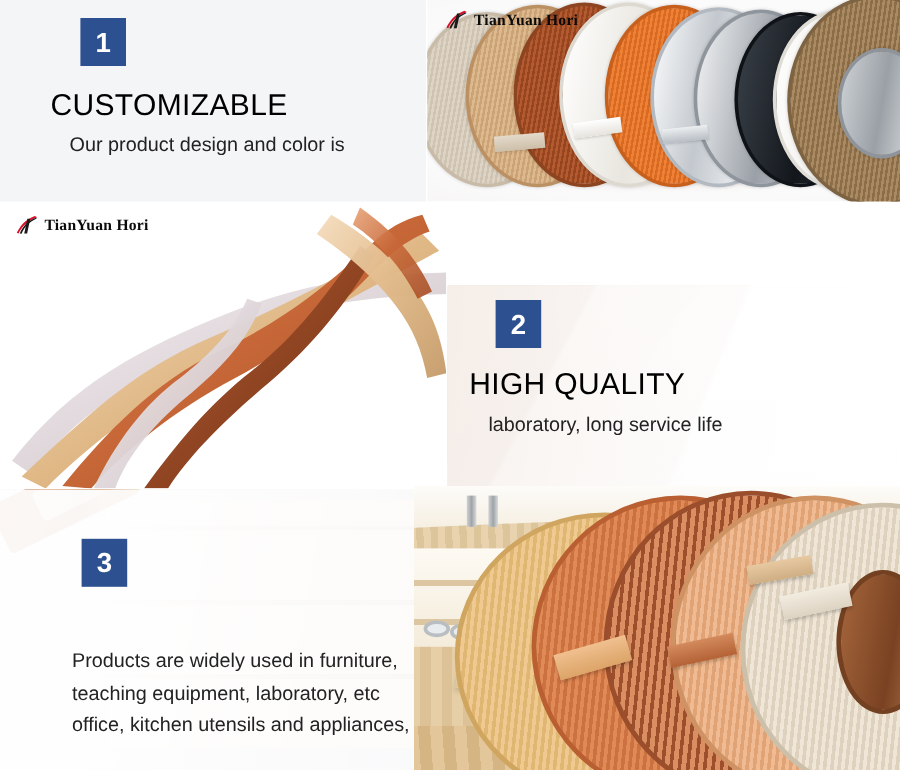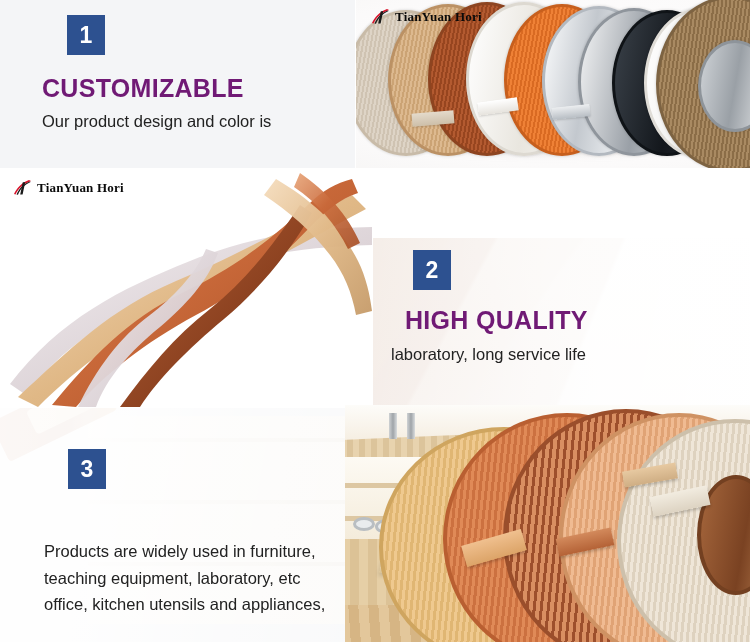--- a/index.html
+++ b/index.html
@@ -14,25 +14,25 @@
   
   .badge {
     width:38px; height:40px;
     background:#2d5190;
     color:#ffffff;
     font-size:23px; font-weight:700;
     display:flex; align-items:center; justify-content:center;
     line-height:1;
   }
   .head {
-    font-size:25px; font-weight:700; color:#701a75;
+    font-size:25px; font-weight:400; color:#000000;
     letter-spacing:0.3px; white-space:nowrap;
   }
   .body-txt {
-    font-size:16.5px; color:#222222; line-height:1.62;
+    font-size:16.5px; color:#222222; line-height:1.62;margin-left:16px;
   }
 
   
   .logo { display:flex; align-items:center; gap:3px; }
   .logo .mark { width:22px; height:17px; flex:0 0 auto; }
   .logo .txt {
     font-family:"Liberation Serif", serif;
     font-weight:700; font-size:13px; color:#0a0a0a;
     letter-spacing:0.2px; white-space:nowrap;
   }
@@ -66,21 +66,21 @@
   #ribbons .logo { position:absolute; left:12px; top:10px; z-index:9; }
 
   
   #p2 {
     position:absolute; left:373px; top:238px; width:377px; height:169px;
     overflow:hidden; background:#fdfcfb;
   }
   #p2 .veil { position:absolute; inset:0; }
   #p2 .inner { position:absolute; inset:0; }
   #p2 .badge { position:absolute; left:40px; top:12px; }
-  #p2 .head  { position:absolute; left:32px; top:68px; }
+  #p2 .head  { position:absolute; left:18px; top:68px; }
   #p2 .body-txt { position:absolute; left:18px; top:103px; width:350px; }
 
   
   #p3 {
     position:absolute; left:0; top:408px; width:360px; height:234px;
     overflow:hidden; background:#f2f3f5;
   }
   #p3 .shelfbg { position:absolute; inset:0; }
   #p3 .badge { position:absolute; left:68px; top:41px; }
   #p3 .head  { position:absolute; left:42px; top:96px; }

